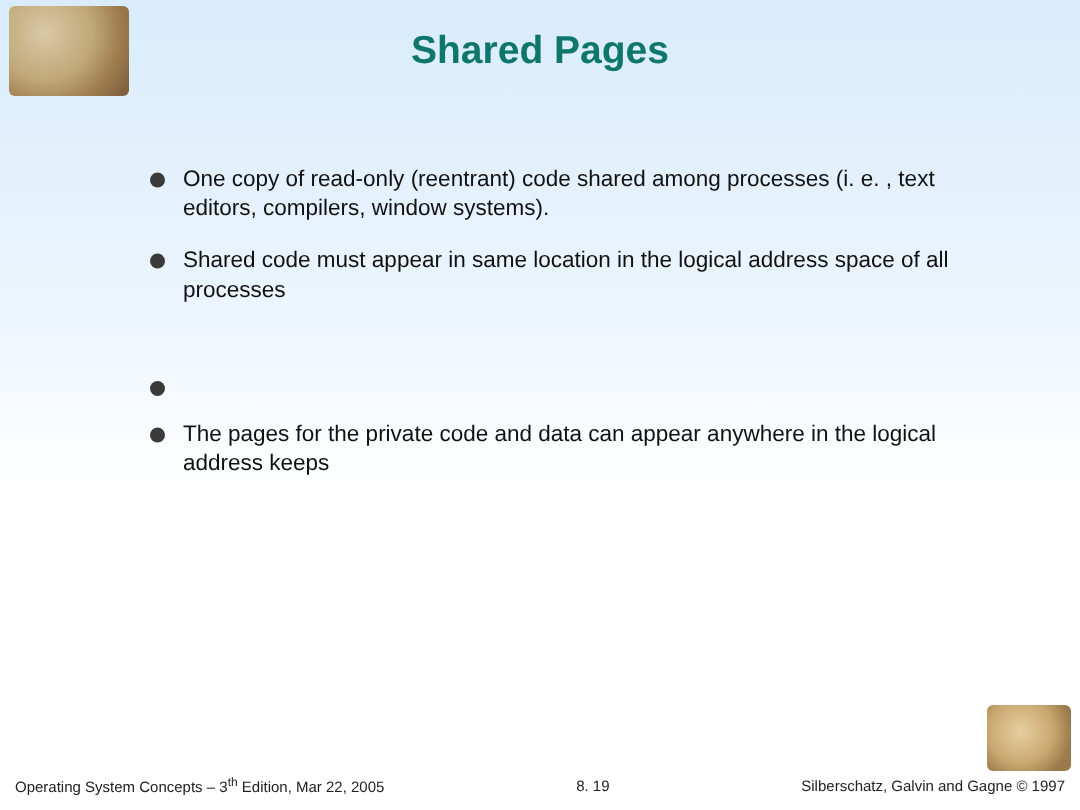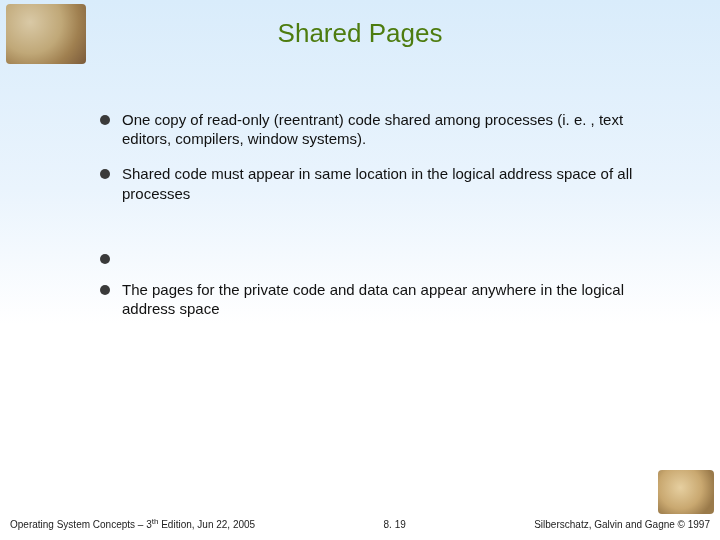--- a/index.html
+++ b/index.html
@@ -28,22 +28,22 @@
   .logo-bottom {
     position: absolute;
     right: 6px; bottom: 26px;
     width: 56px; height: 44px;
     border-radius: 4px;
     background: radial-gradient(circle at 40% 40%, #e6cfa0 0%, #c9a870 50%, #9a7a4a 80%);
   }
   .title {
     text-align: center;
     font-size: 26px;
-    font-weight: normal;
-    color: #4d7c0f;
+    font-weight: bold;
+    color: #0f766e;
     padding-top: 18px;
   }
   .content {
     padding: 24px 40px 0 62px;
     font-size: 15px;
     color: #111;
     line-height: 1.28;
   }
   .top-item {
     display: flex;
@@ -109,26 +109,26 @@
     <div>Shared code must appear in same location in the logical address space of all processes</div>
   </div>
 
   <div class="spacer2"></div>
 
   <div class="sub-item">
     <div class="dot"></div>
   </div>
   <div class="sub-item">
     <div class="dot"></div>
-    <div>The pages for the private code and data can appear anywhere in the logical address space</div>
+    <div>The pages for the private code and data can appear anywhere in the logical address keeps</div>
   </div>
 
 </div>
 
 <div class="logo-bottom"></div>
 
 <div class="footer">
   <div class="left">
-    <span>Operating System Concepts – 3</span><sup>th</sup><span> Edition, Jun 22, 2005</span>
+    <span>Operating System Concepts – 3</span><sup>th</sup><span> Edition, Mar 22, 2005</span>
   </div>
   <div class="center">8. 19</div>
   <div class="right">Silberschatz, Galvin and Gagne © 1997</div>
 </div>
 
 </body></html>

